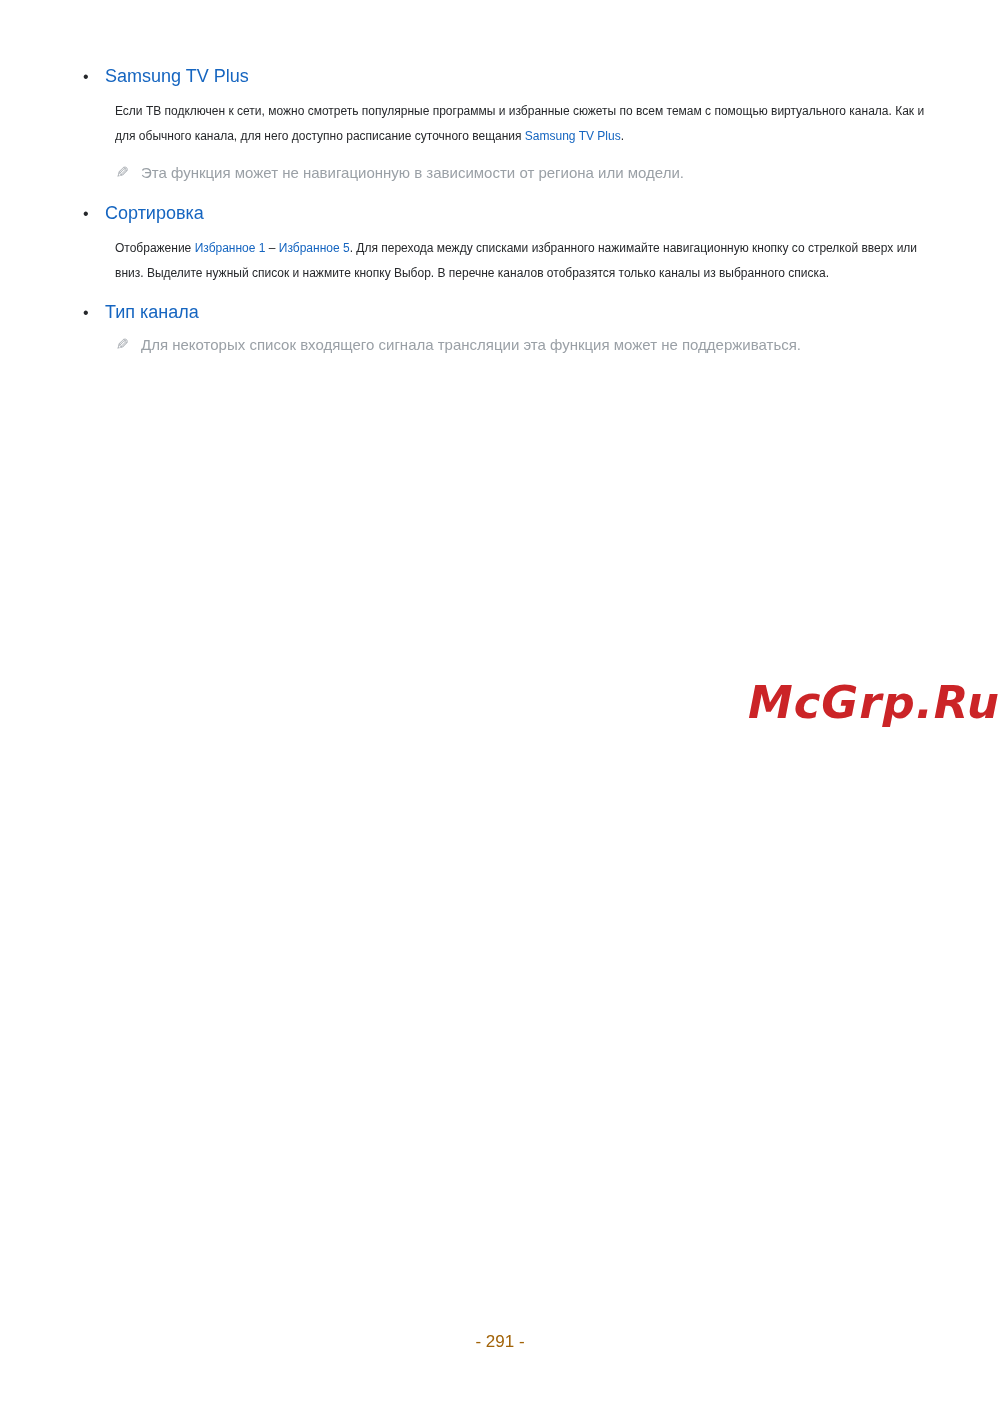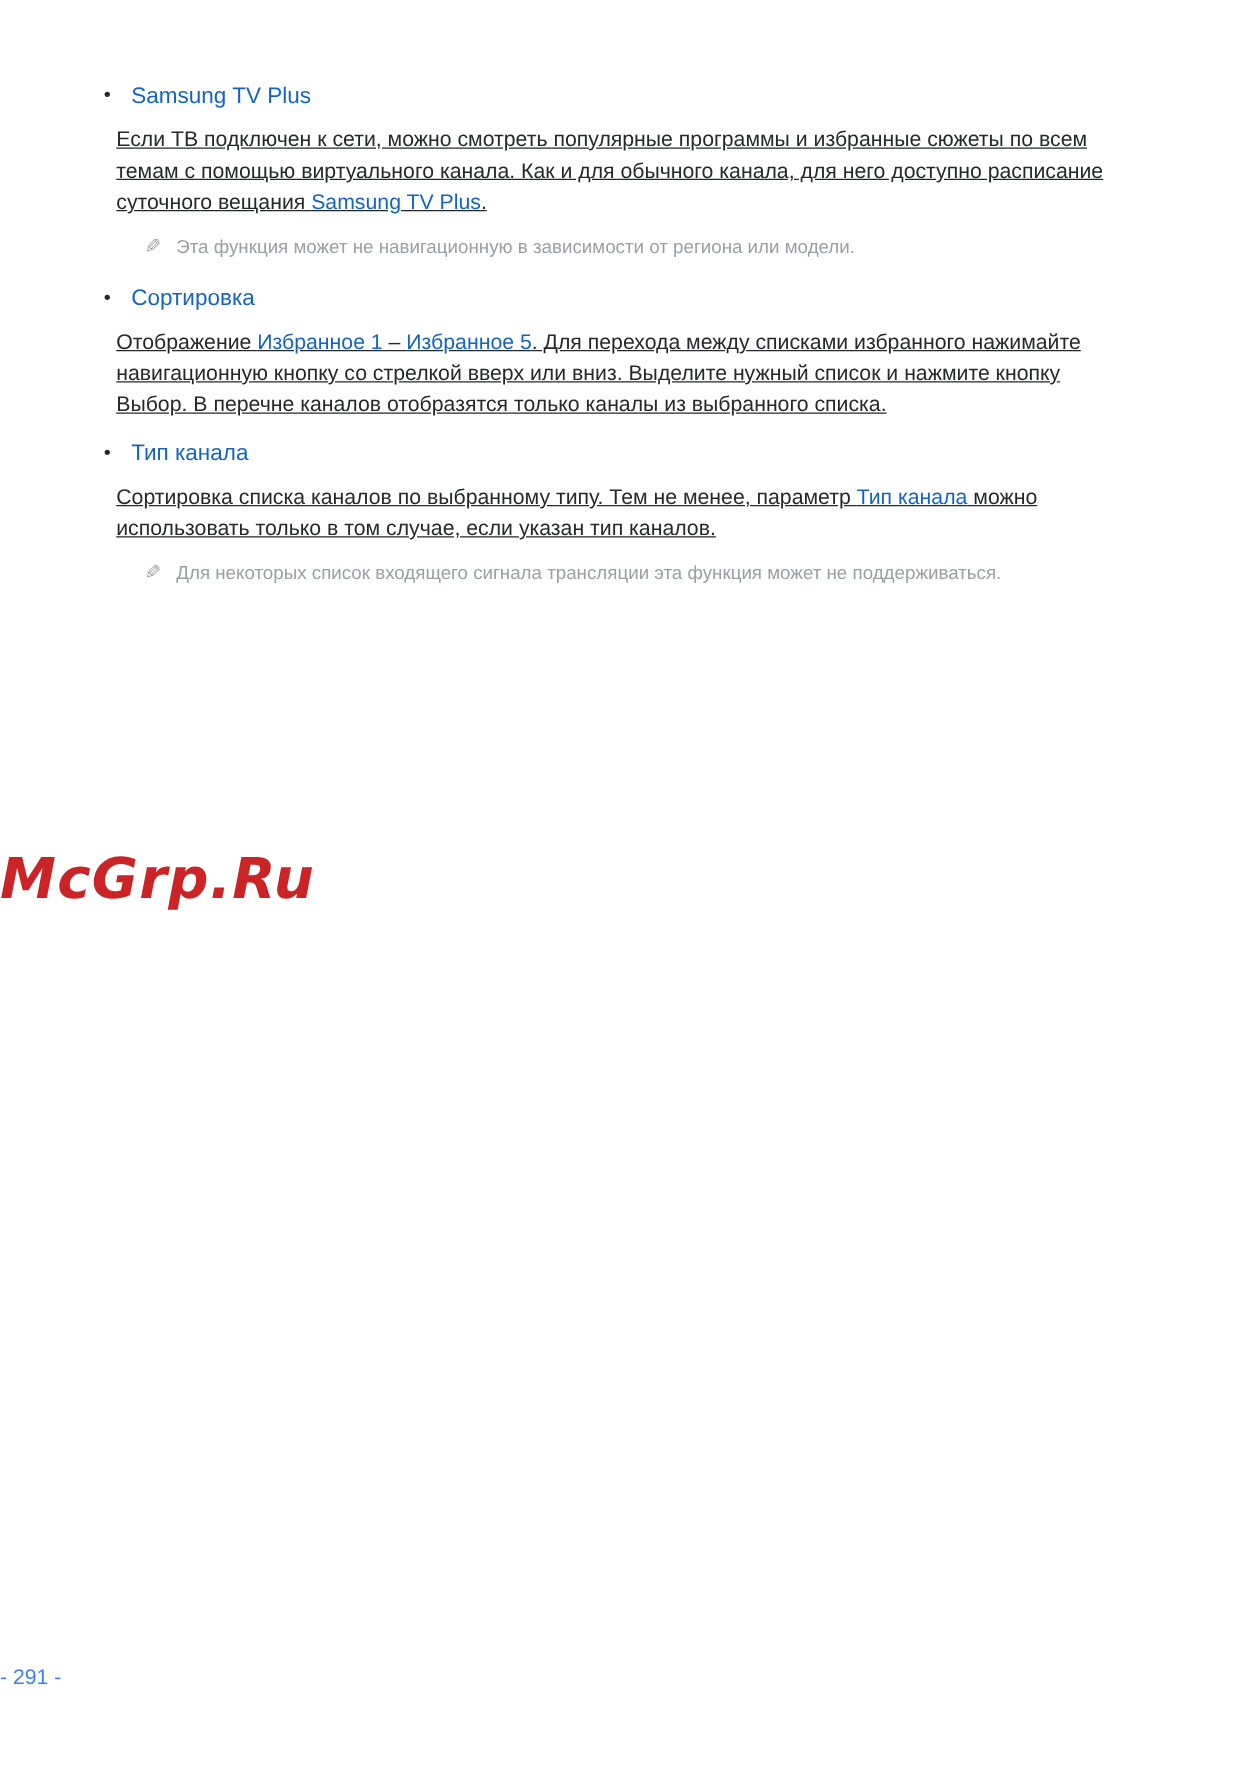--- a/index.html
+++ b/index.html
@@ -31,26 +31,25 @@
     width: 22px;
     color: #26282b;
     font-size: 16px;
     line-height: 25px;
   }
   .heading-link {
     color: #1565c0;
     cursor: pointer;
   }
   .para {
-    margin: 0 0 14px 10px;
+    margin: 0 0 14px 32px;
     width: 810px;
-    font-size: 17px;
+    font-size: 12px;
     line-height: 25px;
     color: #26282b;
-    text-decoration: underline;
   }
   .para .link { color: #1565c0; cursor: pointer; }
   .note {
     display: flex;
     align-items: flex-start;
     margin: 4px 0 18px 28px;
     font-size: 15px;
     line-height: 20px;
     color: #9aa0a6;
   }
@@ -63,37 +62,38 @@
     color: #a2a7ad;
     font-size: 16px;
     line-height: 20px;
   }
   .note-text { flex: 1; }
   .watermark {
     position: absolute;
     top: 678px;
     left: 0;
     width: 100%;
-    text-align: left;
+    text-align: right;
     font-family: "DejaVu Sans", sans-serif;
     font-style: italic;
     font-weight: 600;
     font-size: 45px;
     line-height: 50px;
     letter-spacing: 1px;
     color: #cb2427;
   }
   .page-number {
     position: absolute;
     top: 1331px;
     left: 0;
     width: 100%;
+    text-align: center;
     font-size: 17px;
     line-height: 22px;
-    color: #3b82f6;
+    color: #a16207;
   }
 </style>
 </head>
 <body>
 
 <div class="page">
   <div class="content" id="sections-root">
       <div class="section">
         <div class="section-heading">
           <span class="bullet">•</span>
@@ -110,21 +110,20 @@
           <span class="bullet">•</span>
           <span class="heading-link">Сортировка</span>
         </div>
         <p class="para"><span class="plain">Отображение </span><span class="link">Избранное 1</span><span class="plain"> – </span><span class="link">Избранное 5</span><span class="plain">. Для перехода между списками избранного нажимайте навигационную кнопку со стрелкой вверх или вниз. Выделите нужный список и нажмите кнопку Выбор. В перечне каналов отобразятся только каналы из выбранного списка.</span></p>
       </div>
       <div class="section">
         <div class="section-heading">
           <span class="bullet">•</span>
           <span class="heading-link">Тип канала</span>
         </div>
-        <p class="para"><span class="plain">Сортировка списка каналов по выбранному типу. Тем не менее, параметр </span><span class="link">Тип канала</span><span class="plain"> можно использовать только в том случае, если указан тип каналов.</span></p>
         <div class="note">
           <span class="note-icon">✎</span>
           <span class="note-text">Для некоторых список входящего сигнала трансляции эта функция может не поддерживаться.</span>
         </div>
       </div>
     </div>
   <div class="watermark">McGrp.Ru</div>
   <div class="page-number">- 291 -</div>
 </div>
 

